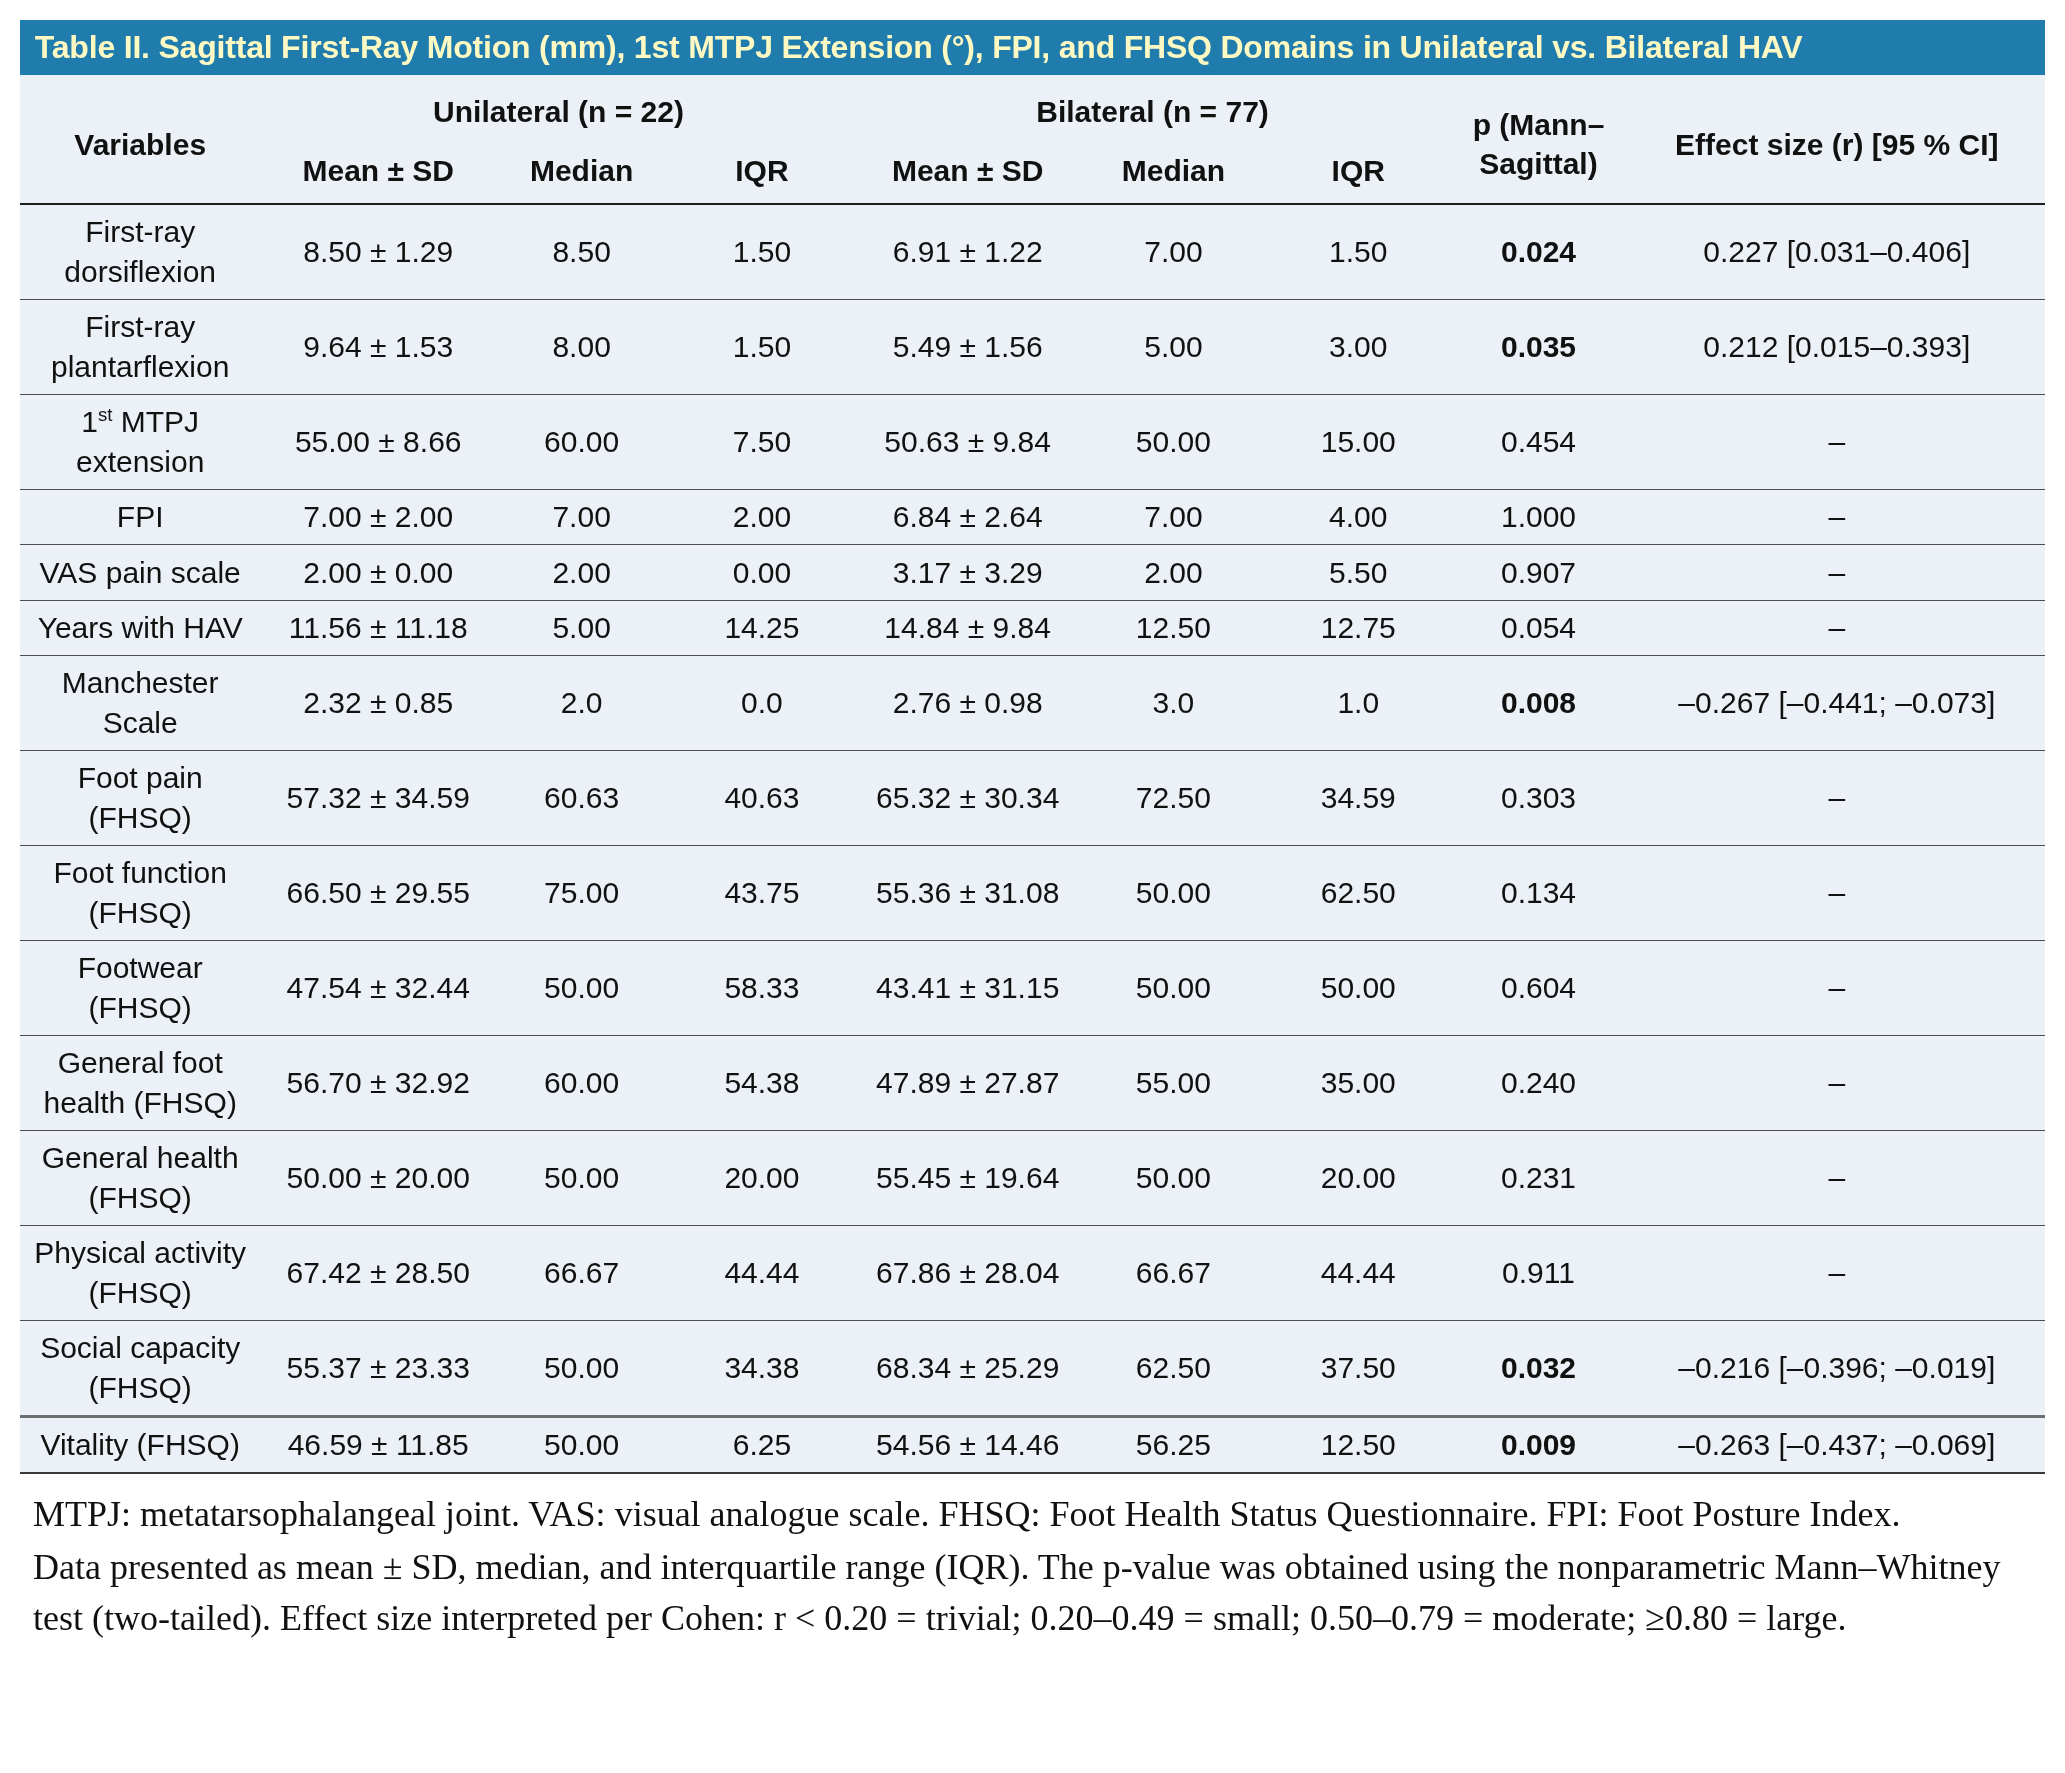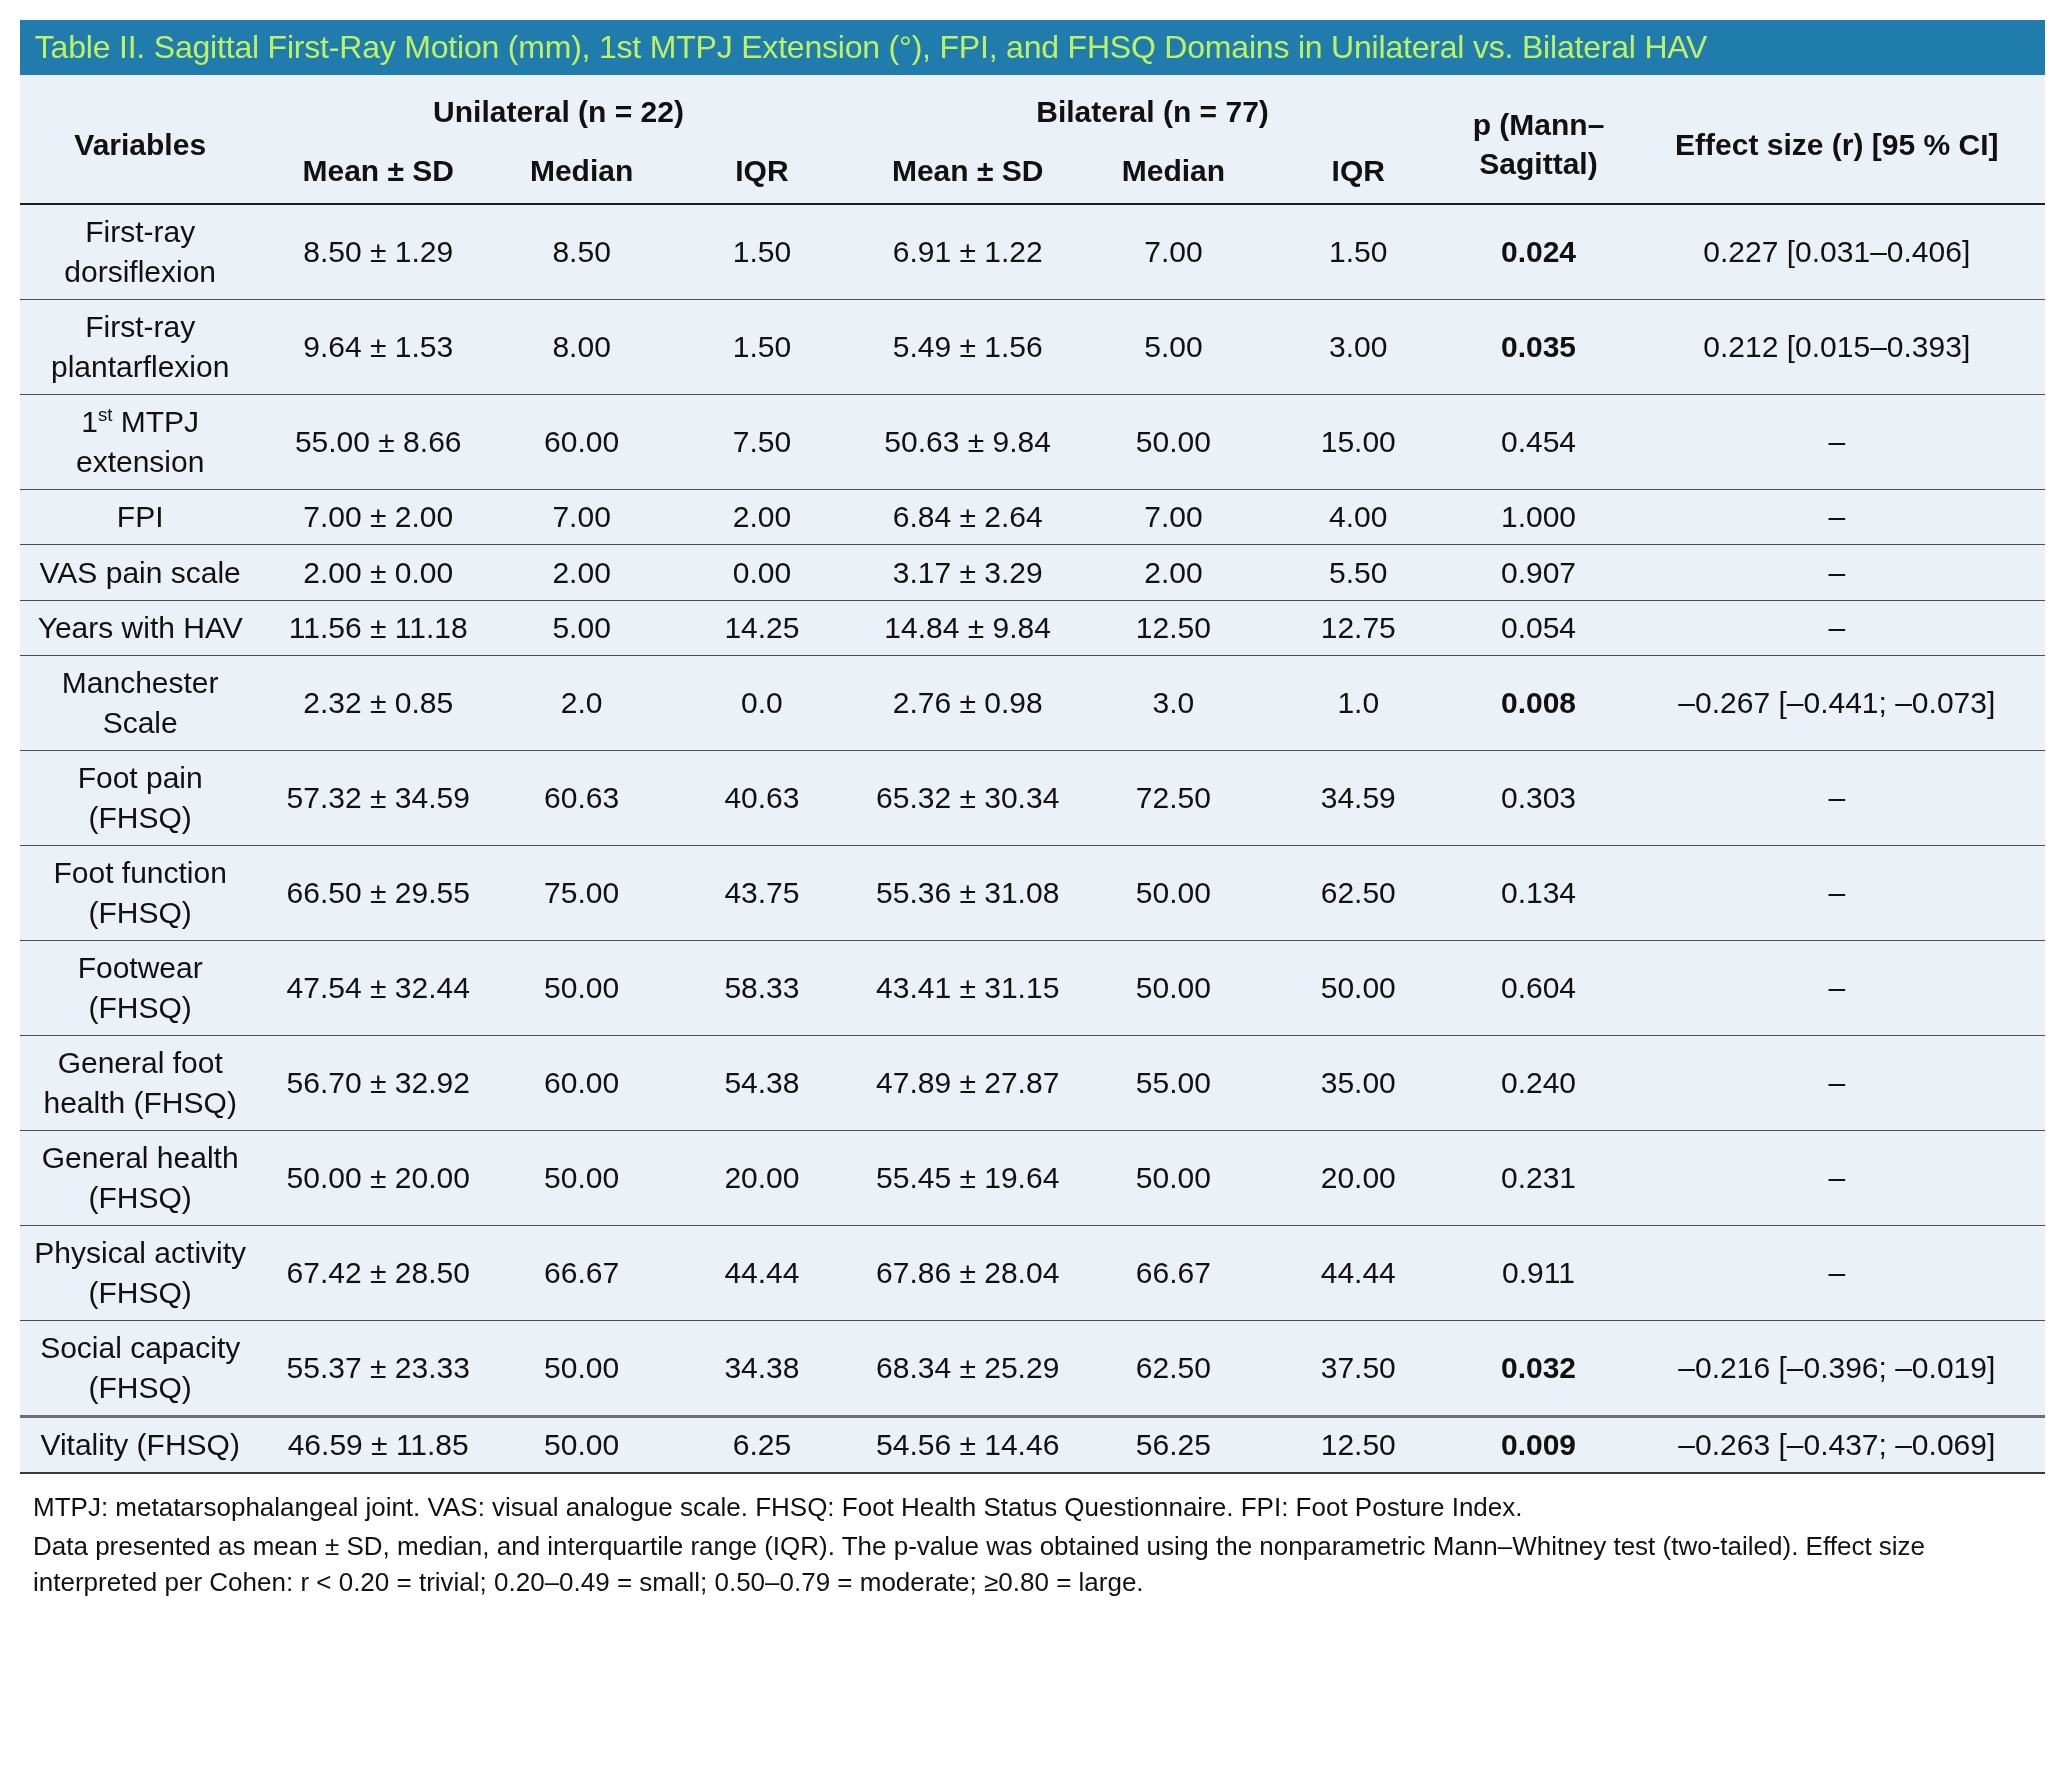--- a/index.html
+++ b/index.html
@@ -17,22 +17,22 @@
     height: 1774px;
     overflow: hidden;
     box-sizing: border-box;
     padding: 20px 20px 0 20px;
   }
   .card {
     width: 2025px;
   }
   .title-bar {
     background: #1F7CAD;
-    color: #bef264;
-    font-weight: normal;
+    color: #fef9c3;
+    font-weight: bold;
     font-size: 32px;
     letter-spacing: -0.2px;
     height: 55px;
     line-height: 55px;
     padding: 0 14.8px;
     box-sizing: border-box;
     white-space: nowrap;
     overflow: hidden;
   }
   table.data {
@@ -68,22 +68,23 @@
     padding: 7.4px 5.5px;
     line-height: 1.32;
   }
   tbody tr + tr { border-top: 1.8px solid #4e4e4e; margin-left: 17px; }
   tbody tr.thick-top { border-top: 3.7px solid #6e6e6e; }
   table.data { border-bottom: 2.8px solid #3a3a3a; }
   td.bold-val { font-weight: bold; }
   sup.ord { font-size: 0.62em; vertical-align: super; line-height: 0; }
   .footnotes {
     padding: 14.8px 13px 0 13px;
-    font-size: 26px;
+    font-size: 36px;
     line-height: 1.42;
+    font-family: Liberation Serif, serif;
   }
   .footnotes p { margin: 0 0 1.8px 0; }
 </style>
 </head>
 <body>
 
 <div class="page">
   <div class="card">
 
     <div class="title-bar">Table II. Sagittal First-Ray Motion (mm), 1st MTPJ Extension (°), FPI, and FHSQ Domains in Unilateral vs. Bilateral HAV</div>

